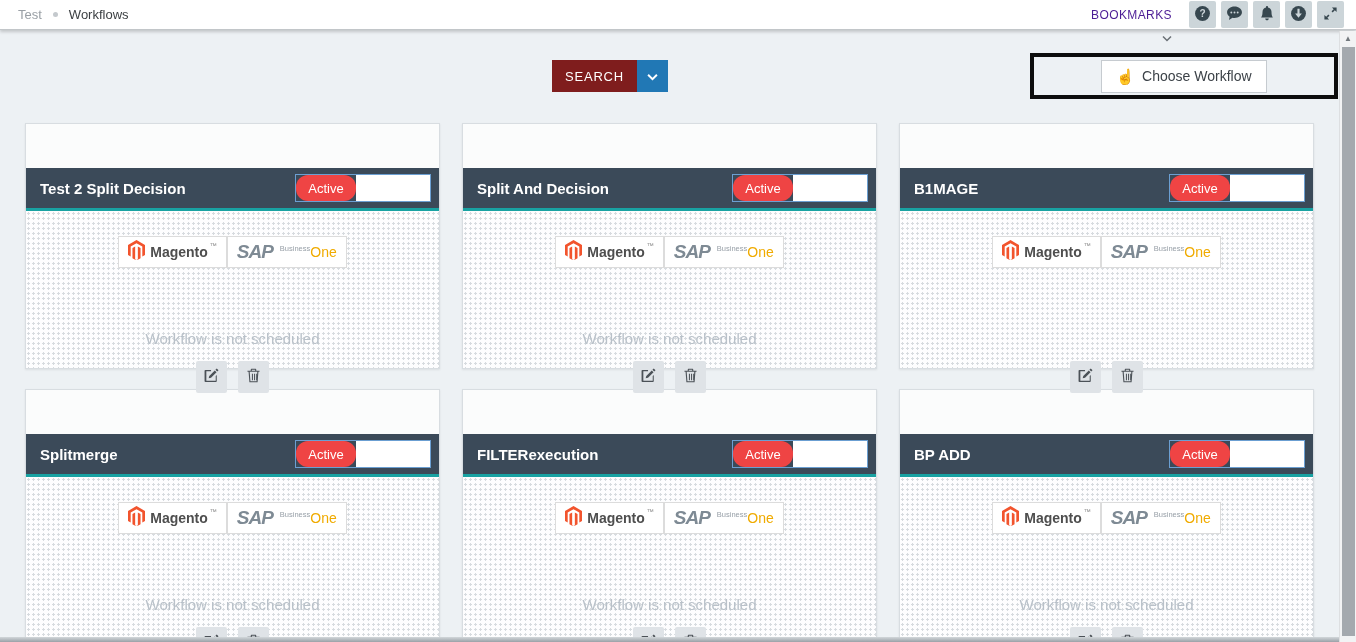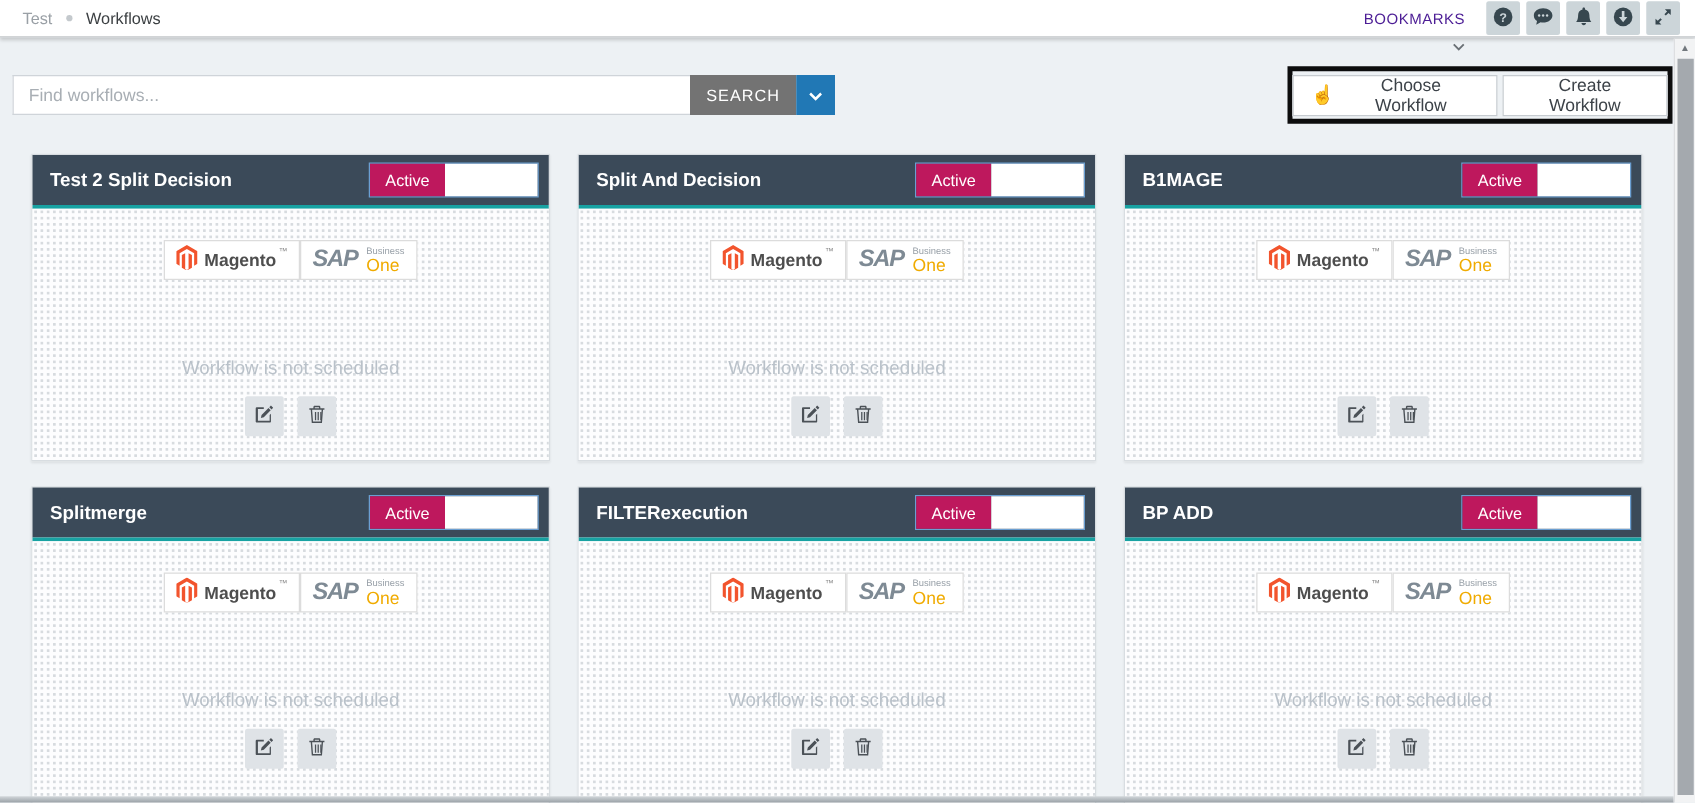--- a/index.html
+++ b/index.html
@@ -18,55 +18,55 @@
   .tb-btn { width:27px; height:27px; background:#ccd5d9; border:none; border-radius:2px;
             display:flex; align-items:center; justify-content:center; color:#37474f; cursor:pointer; }
 
   
   .content { position:absolute; top:31px; left:0; right:17px; bottom:0; background:#edf1f4; }
 
   .search-input { position:absolute; left:10px; top:29px; width:542px; height:32px;
                   border:1px solid #cfd4d9; border-right:none; background:#fff; padding:0 12px;
                   font-size:14px; color:#444; font-family:"Liberation Sans", sans-serif; outline:none; }
   .search-input::placeholder { color:#a8aeb4; }
-  .search-btn { position:absolute; left:552px; top:29px; width:85px; height:32px; background:#737373;
+  .search-btn { position:absolute; left:552px; top:29px; width:85px; height:32px; background:#7f1d1d;
                 border:none; color:#fff; font-size:13px; letter-spacing:.8px; cursor:pointer;
                 font-family:"Liberation Sans", sans-serif; }
   .search-caret-btn { position:absolute; left:637px; top:29px; width:31px; height:32px; background:#2178b5;
                 border:none; color:#fff; display:flex; align-items:center; justify-content:center; cursor:pointer; }
 
   .annotation-box { position:absolute; left:1030px; top:22px; width:308px; height:46px;
                     border:4px solid #0d0d0d; display:flex; align-items:center; justify-content:center; gap:4px; }
   .wf-btn { height:33px; background:#fff; border:1px solid #c6cbd0; color:#3c4248; font-size:14px;
             display:flex; align-items:center; justify-content:center; gap:7px; padding:0 14px;
             cursor:pointer; font-family:"Liberation Sans", sans-serif; }
   .hand-glyph { font-size:15px; color:#4a5055; line-height:1; }
 
   
   .grid { position:absolute; left:25px; top:92px; display:grid;
           grid-template-columns:repeat(3,415px); grid-template-rows:246px 254px; column-gap:22px; row-gap:20px; }
   .card { background:#fbfcfc; border:1px solid #d8dde1; box-shadow:0 1px 2px rgba(0,0,0,.08);
           display:flex; flex-direction:column; }
   .card-header { height:40px; background:#3b4a59; display:flex; align-items:center;
-                 padding:0 8px 0 14px; flex:none; }
+                 padding:0 8px 0 14px; flex:none;margin-top:44px; }
   .card-title { color:#fff; font-size:15px; font-weight:bold; }
   .toggle { margin-left:auto; width:136px; height:28px; border:1px solid #6b9fd2; display:flex; cursor:pointer; }
-  .toggle-on { width:60px; background:#be185d; color:#fff; font-size:13px;
-               display:flex; align-items:center; justify-content:center; }
+  .toggle-on { width:60px; background:#ef4444; color:#fff; font-size:13px;
+               display:flex; align-items:center; justify-content:center;border-radius:12px; }
   .toggle-off { flex:1; background:#fff; }
   .teal-line { height:3px; background:#18a2a2; flex:none; }
   .card-body { flex:1; position:relative; background-color:#fdfdfe;
                background-image:radial-gradient(#d7dbdf 1px, transparent 1.2px); background-size:5px 5px; }
   .logos { position:absolute; top:25px; left:0; right:0; display:flex; justify-content:center; gap:0; }
   .logo-box { height:32px; background:#fff; border:1px solid #dcdcdc; display:flex; align-items:center;
               padding:0 9px; gap:5px; }
   .magento-label { font-size:14px; font-weight:bold; color:#4e4e4e; }
   .tm { font-size:7px; color:#8a8a8a; align-self:flex-start; margin-top:5px; margin-left:-3px; }
   .sap-label { font-size:19px; font-weight:bold; font-style:italic; color:#7e8a94; letter-spacing:-1px; }
-  .sap-col { display:flex; flex-direction:column; line-height:1; margin-left:2px; }
+  .sap-col { display:flex; line-height:1; margin-left:2px; }
   .sap-business { font-size:7.5px; color:#98a0a8; }
   .sap-one { font-size:14px; font-weight:normal; color:#f0ab00; }
   .schedule { position:absolute; top:119px; left:0; right:0; text-align:center; font-size:15px; color:#b9c1c9; }
   .actions { position:absolute; top:150px; left:0; right:0; display:flex; justify-content:center; gap:11px; }
   .action-btn { width:31px; height:32px; background:#dfe3e7; border:none; border-radius:2px; color:#4b5157;
                 display:flex; align-items:center; justify-content:center; cursor:pointer; }
 
   
   .scrollbar { position:absolute; top:31px; right:0; width:17px; bottom:0; background:#f2f3f4;
                border-left:1px solid #dddfe1; z-index:7; }
@@ -136,38 +136,34 @@
         <svg width="15" height="15" viewBox="0 0 16 16" fill="currentColor">
             <path d="M9.5 1.5h5v5l-1.9-1.9-2.3 2.3-1.2-1.2 2.3-2.3zM6.5 14.5h-5v-5l1.9 1.9 2.3-2.3 1.2 1.2-2.3 2.3z"></path>
           </svg>
       </span>
     </button>
   </div>
 </div>
 
 <div class="content">
 
-  <input class="search-input" type="text" placeholder="Find workflows..." style="">
   <button class="search-btn">SEARCH</button>
   <button class="search-caret-btn">
     <span>
       <svg width="11" height="8" viewBox="0 0 10 7" fill="none" stroke="#fff" stroke-width="1.8">
           <polyline points="1,1.5 5,5.5 9,1.5"></polyline>
         </svg>
     </span>
   </button>
 
   <div class="annotation-box">
     <button class="wf-btn">
       <span class="hand-glyph">☝</span>
       <span>Choose Workflow</span>
     </button>
-    <button class="wf-btn">
-      <span>Create Workflow</span>
-    </button>
   </div>
 
   <div class="grid">
   <div class="card">
     <div class="card-header">
       <span class="card-title">Test 2 Split Decision</span>
       <div class="toggle">
         <span class="toggle-on">Active</span>
         <span class="toggle-off"></span>
       </div>

